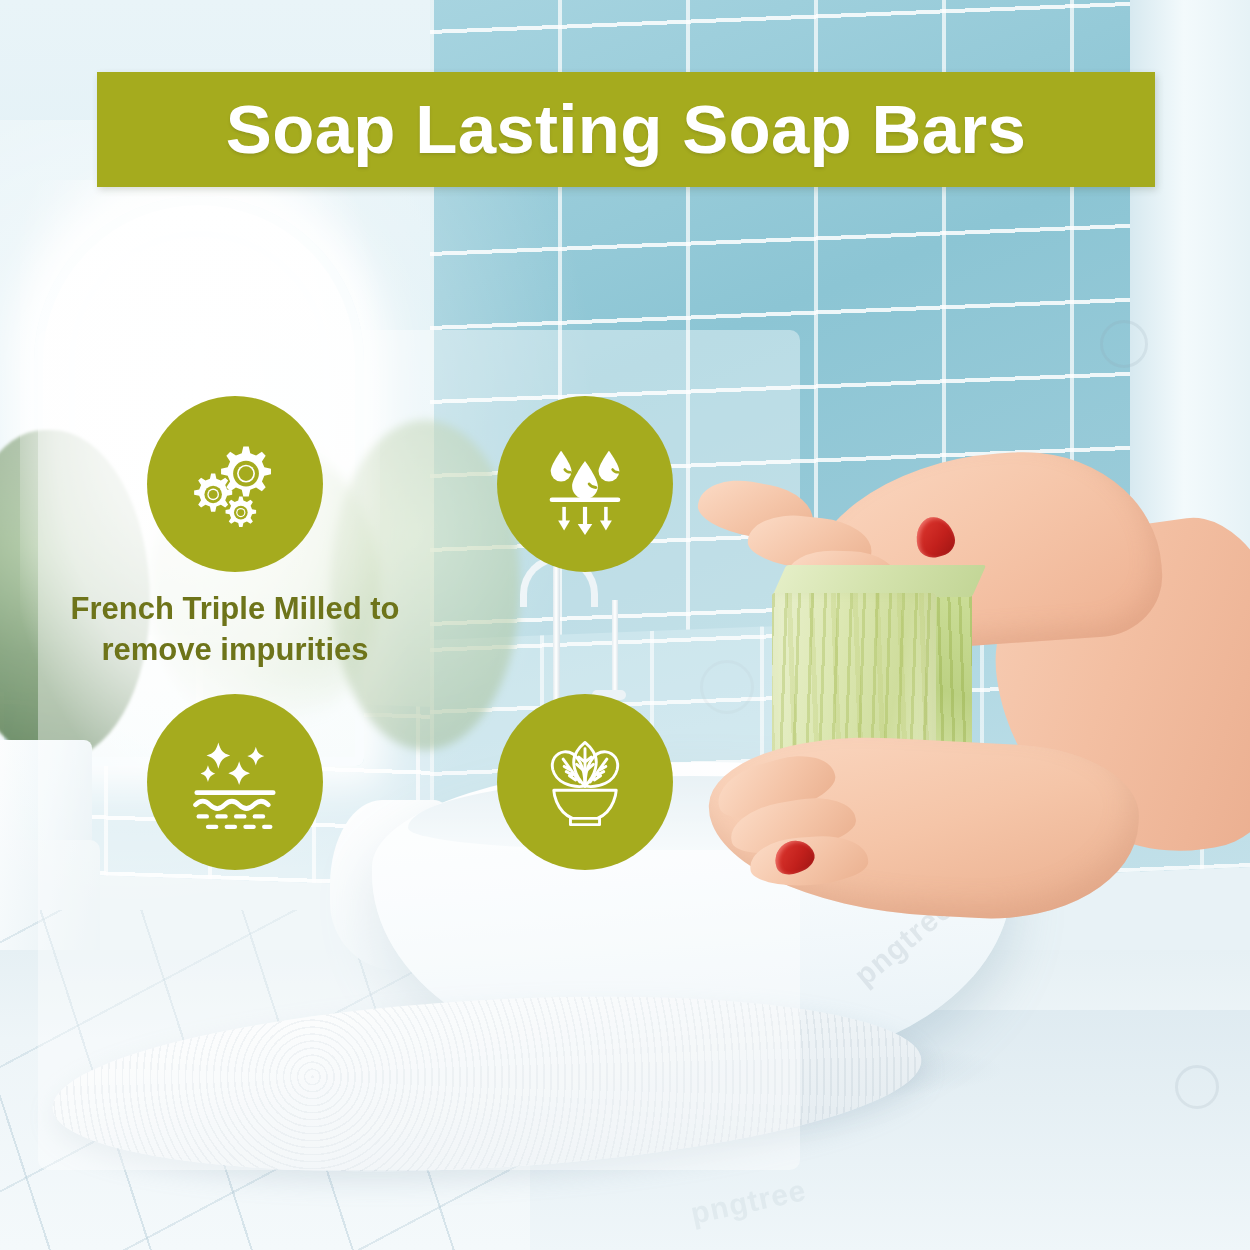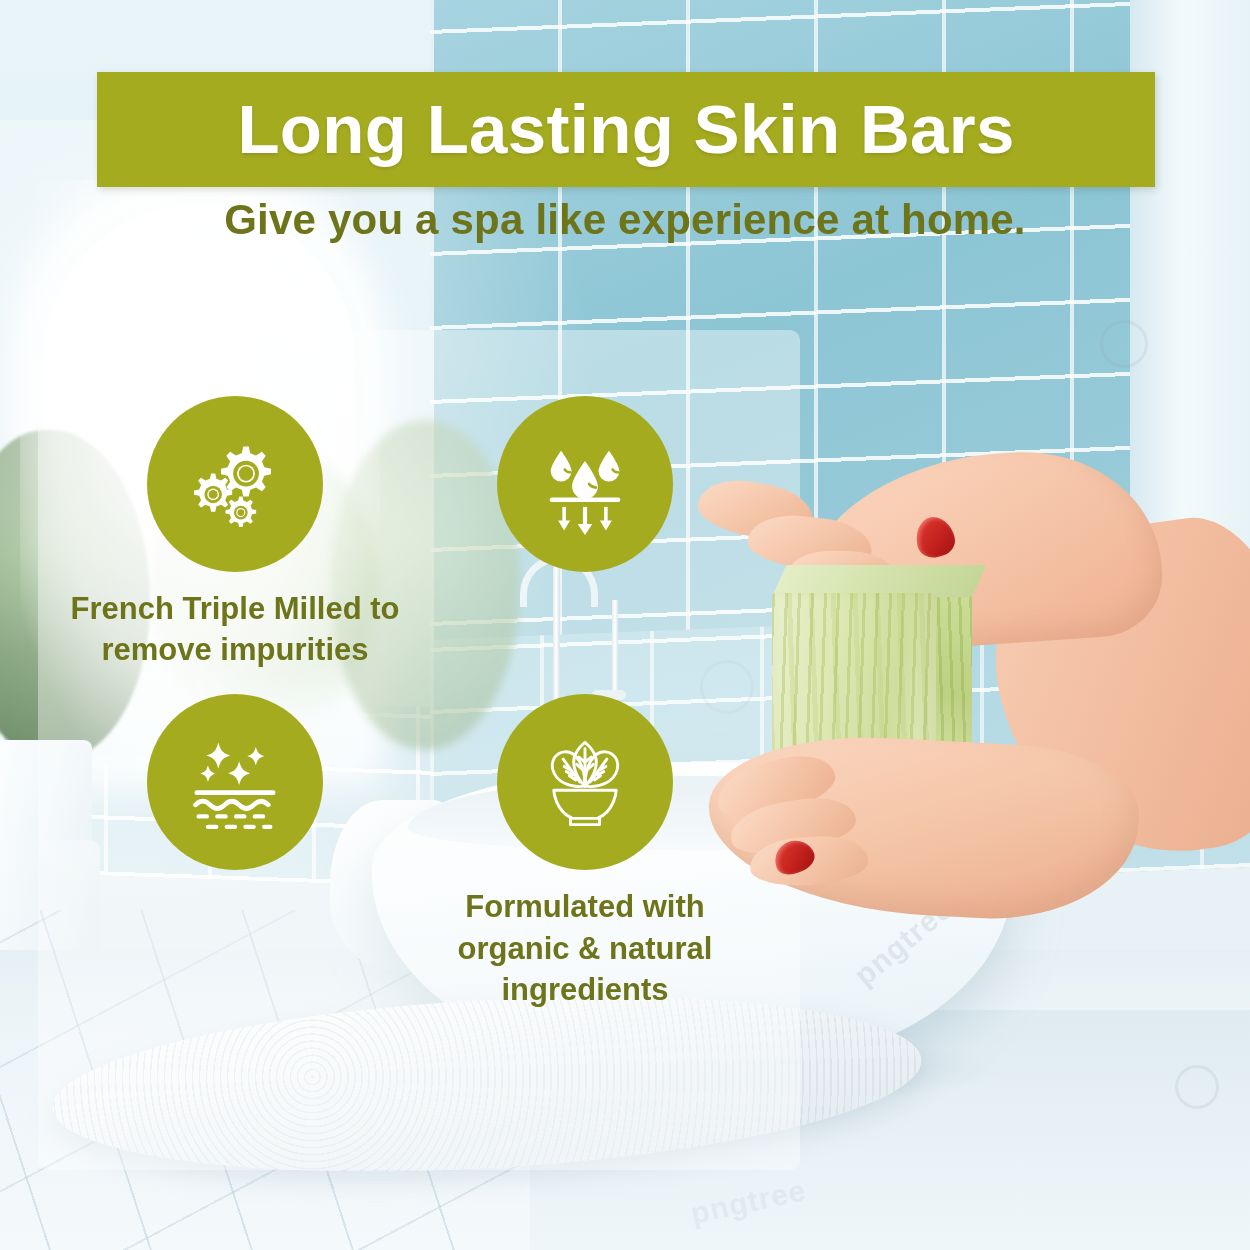--- a/index.html
+++ b/index.html
@@ -444,23 +444,22 @@
     <div class="wm wm-2">pngtree</div>
     <div class="wm-ring wm-r1"></div>
     <div class="wm-ring wm-r2"></div>
     <div class="wm-ring wm-r3"></div>
     <div class="wm-ring wm-r4"></div>
   </div>
 
   <div class="panel"></div>
 
   <div class="title-banner">
-    <h1>Long Lasting Skin Bars</h1>
+    <h1>Soap Lasting Soap Bars</h1>
   </div>
-  <div class="subtitle">Give you a spa like experience at home.</div>
 
   <div class="features">
 
     <div class="frow">
 
       <div class="feature">
         <div class="icon-circle">
           <svg viewBox="0 0 100 100" fill="none">
 
             <g fill="#ffffff">
@@ -554,21 +553,20 @@
             <path d="M50 54 C64 56 78 50 81 38 C83 29 78 22 70 21 C59 20 50 33 50 54z"></path>
             <path d="M55 50 L71 28 M59 48 L65 44 M62 43 L68 40 M65 38 L70 35"></path>
 
             <path d="M50 54 C40 44 36 30 42 21 C45 16 50 12 50 12 C50 12 55 16 58 21 C64 30 60 44 50 54z"></path>
             <path d="M50 52 L50 18 M50 40 L42 33 M50 40 L58 33 M50 31 L44 26 M50 31 L56 26"></path>
 
             <path d="M20 58 L80 58 C80 58 79 78 62 85 L38 85 C21 78 20 58 20 58z"></path>
             <path d="M36 85 L36 91 L64 91 L64 85"></path>
           </svg>
         </div>
-        <div class="f-label">Formulated with organic &amp; natural ingredients</div>
       </div>
 
     </div>
   </div>
 
   <div class="hands">
     <div class="forearm"></div>
 
     <div class="hand-top"></div>
     <div class="finger ft1"></div>

